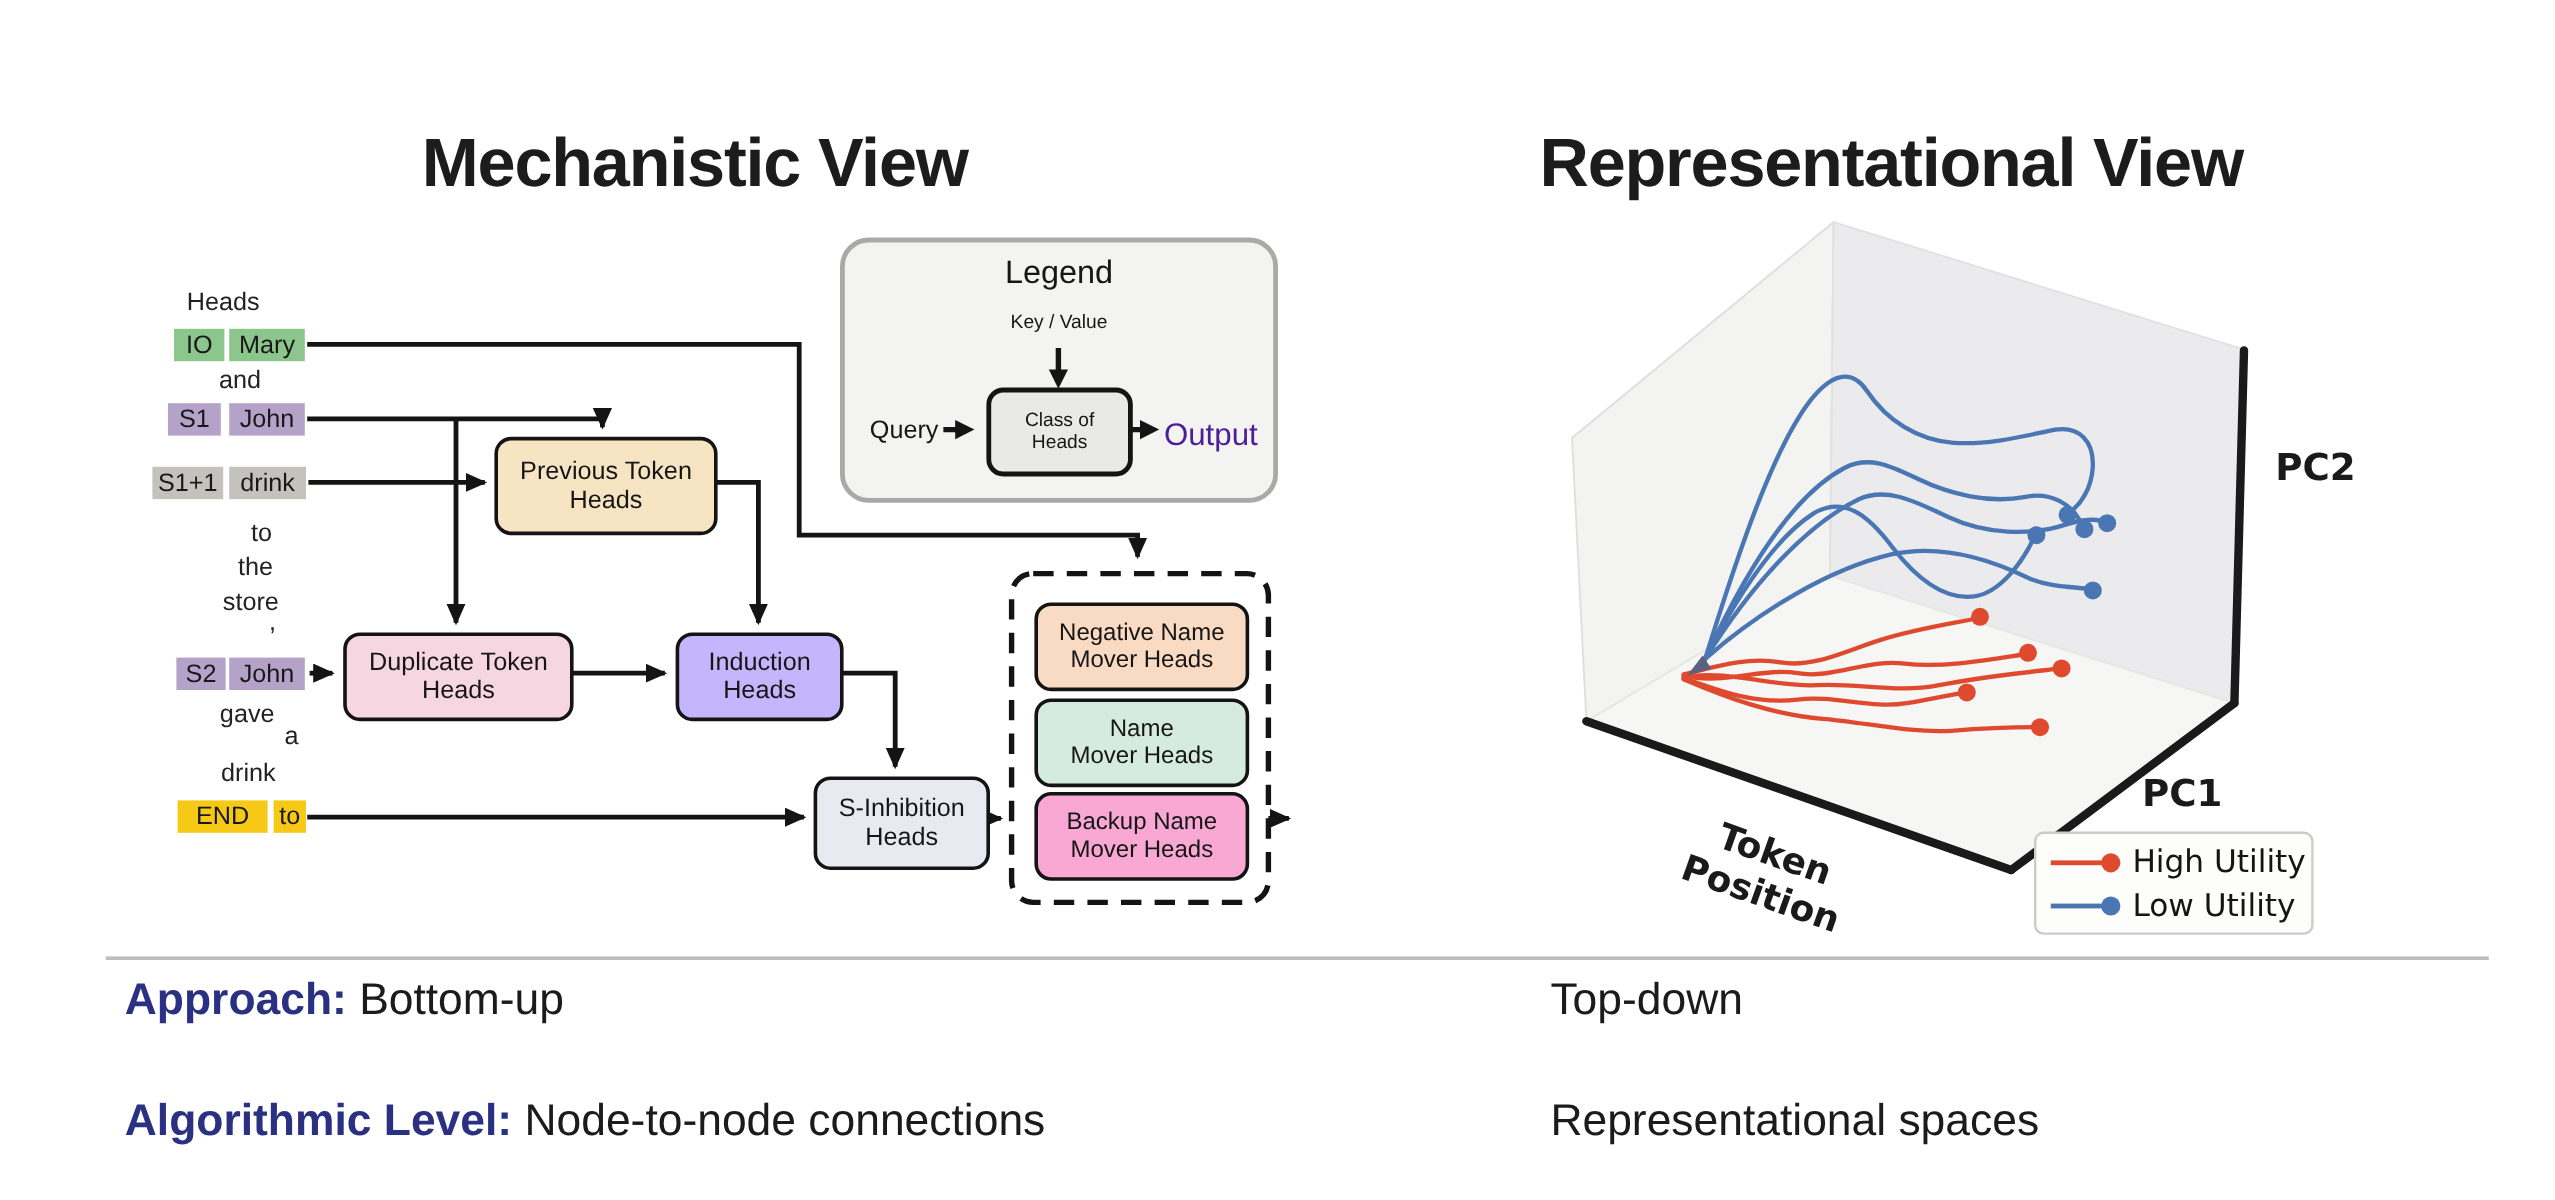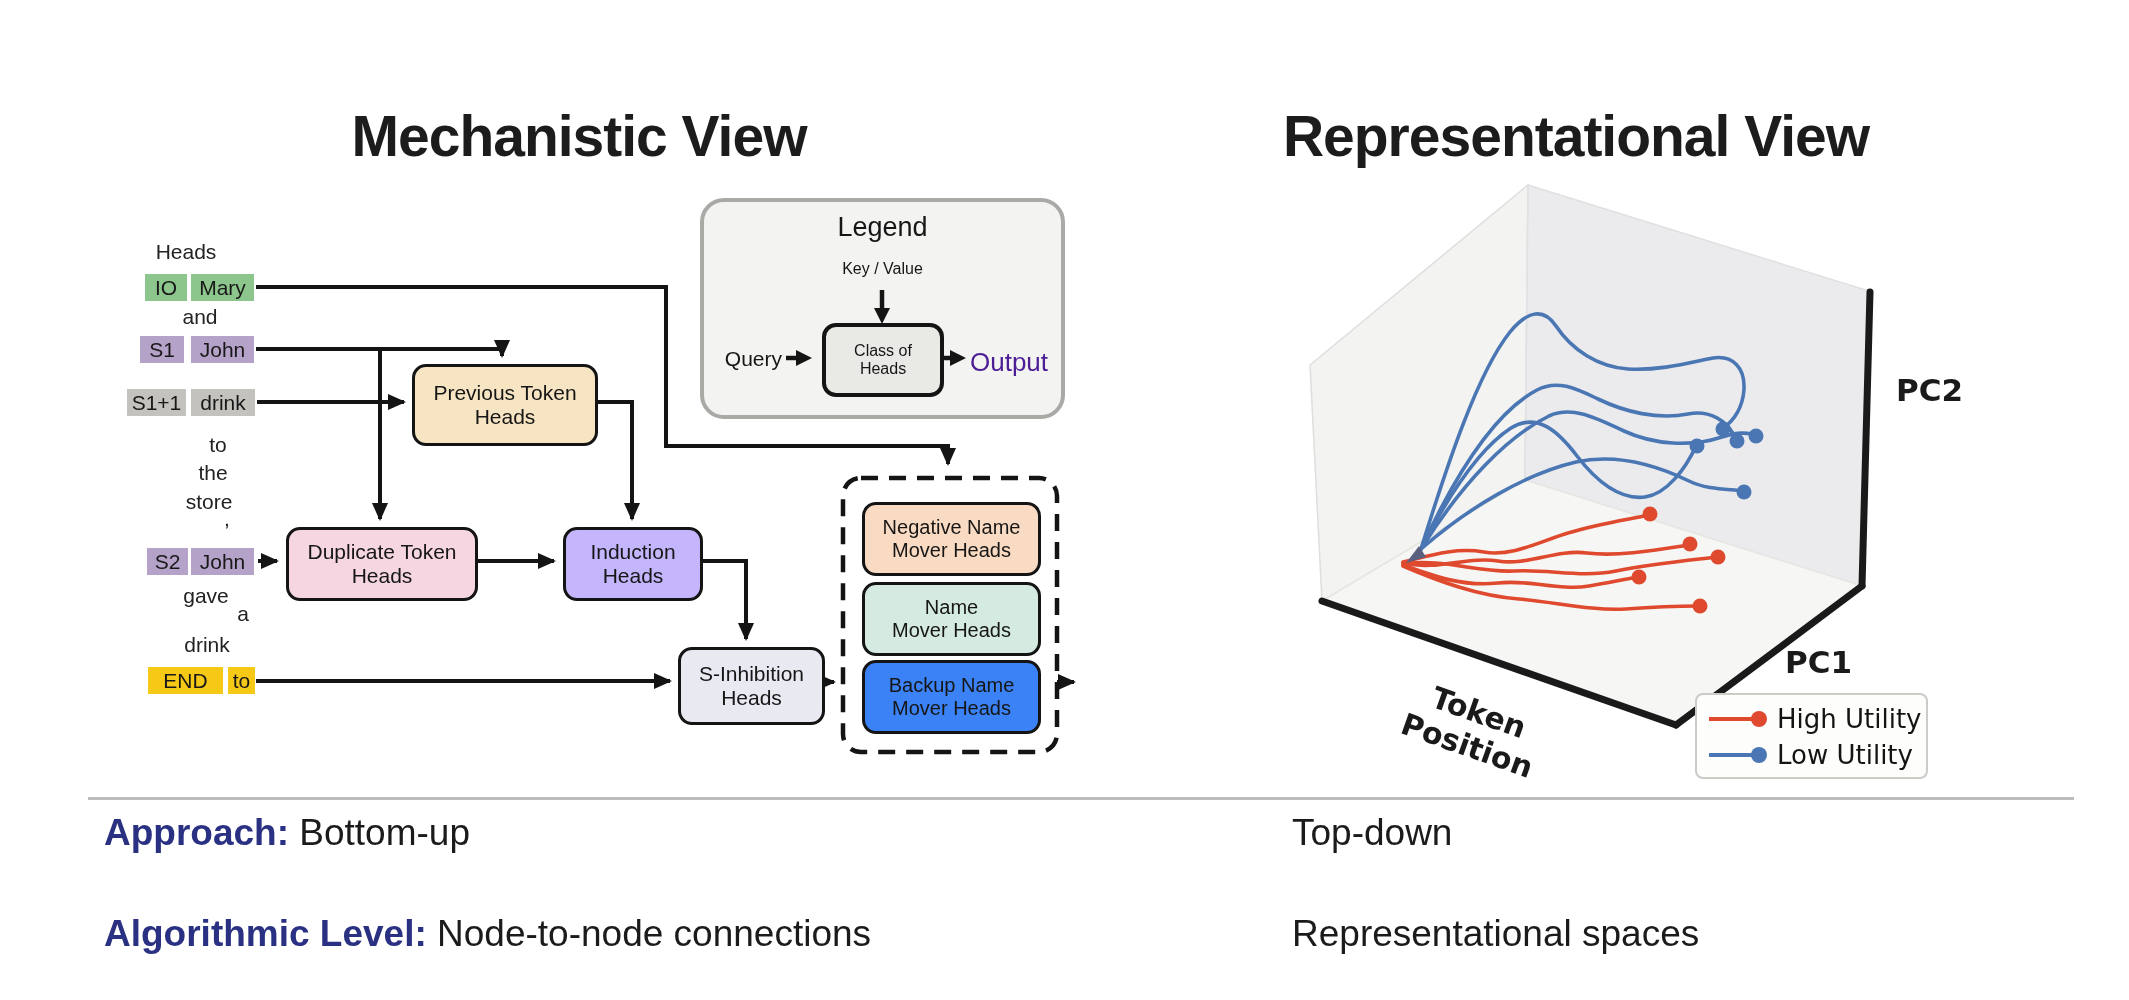--- a/index.html
+++ b/index.html
@@ -20,21 +20,21 @@
   
   .headbox{position:absolute;display:flex;flex-direction:column;align-items:center;justify-content:center;
         border:3.5px solid #141414;border-radius:14px;font-size:21px;line-height:1.13;text-align:center;
         color:#161616;z-index:3;}
   .bg-prev{background:#f6e4c2;}
   .bg-dup{background:#f6d6e0;}
   .bg-ind{background:#c4b5fd;}
   .bg-sinh{background:#e9e9f2;}
   .bg-neg{background:#f9dac2;}
   .bg-namemover{background:#d5eae0;}
-  .bg-backup{background:#3b82f6;}
+  .bg-backup{background:#f9a8d4;}
   
   .legend-panel{position:absolute;left:700px;top:198px;width:357px;height:213px;background:#f3f3f1;
         border:4px solid #a9a9a6;border-radius:24px;z-index:3;}
   .legend-title{position:absolute;top:10px;left:0;width:100%;text-align:center;font-size:27px;color:#161616;}
   .legend-kv{position:absolute;top:58px;left:0;width:100%;text-align:center;font-size:16px;color:#161616;}
   .legend-classbox{position:absolute;left:118px;top:121px;width:114px;height:66px;background:#e9e9e5;
         border:4.5px solid #141414;border-radius:14px;display:flex;flex-direction:column;align-items:center;
         justify-content:center;font-size:16px;line-height:1.12;text-align:center;color:#161616;}
   .legend-query{position:absolute;left:8px;top:145px;width:70px;text-align:right;font-size:21px;color:#161616;}
   .legend-output{position:absolute;left:266px;top:145px;font-size:26px;color:#4c1d95;}

